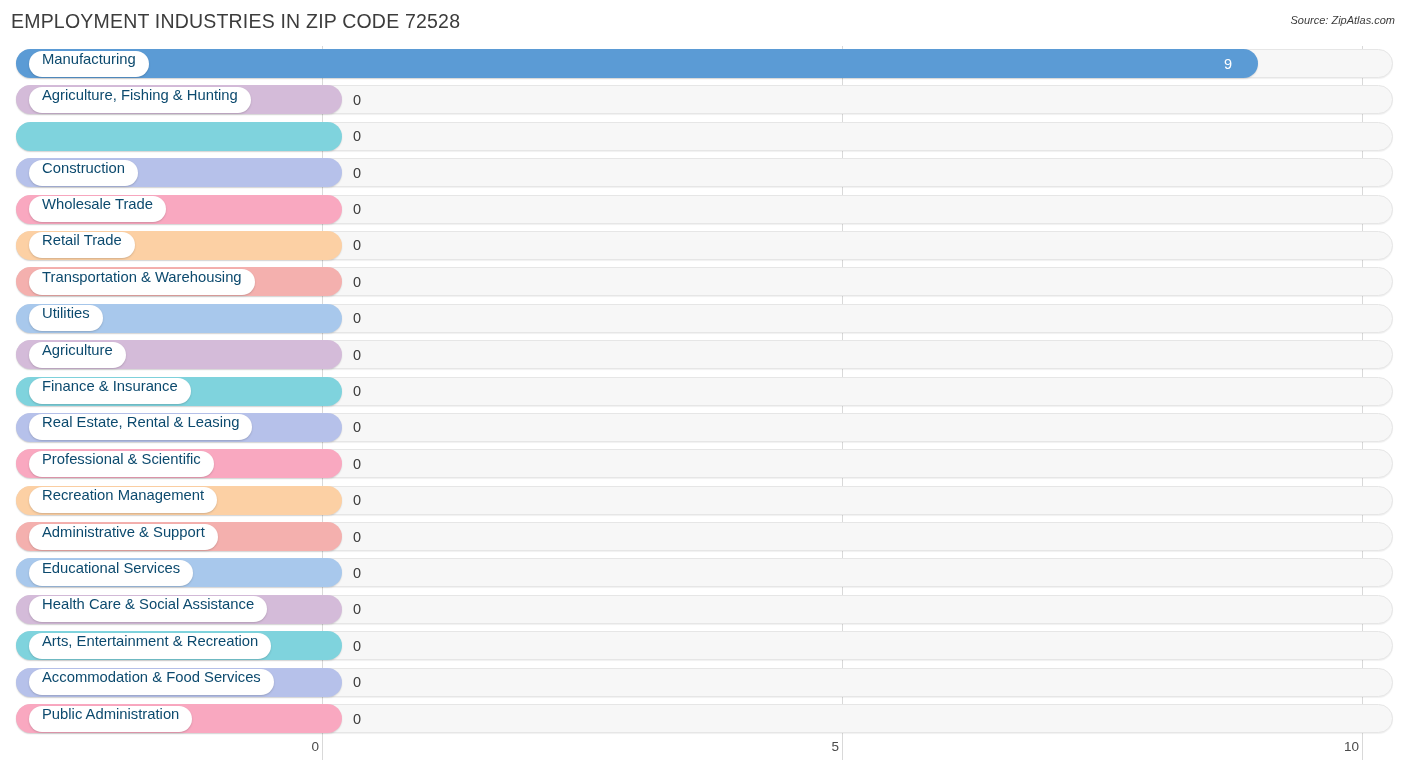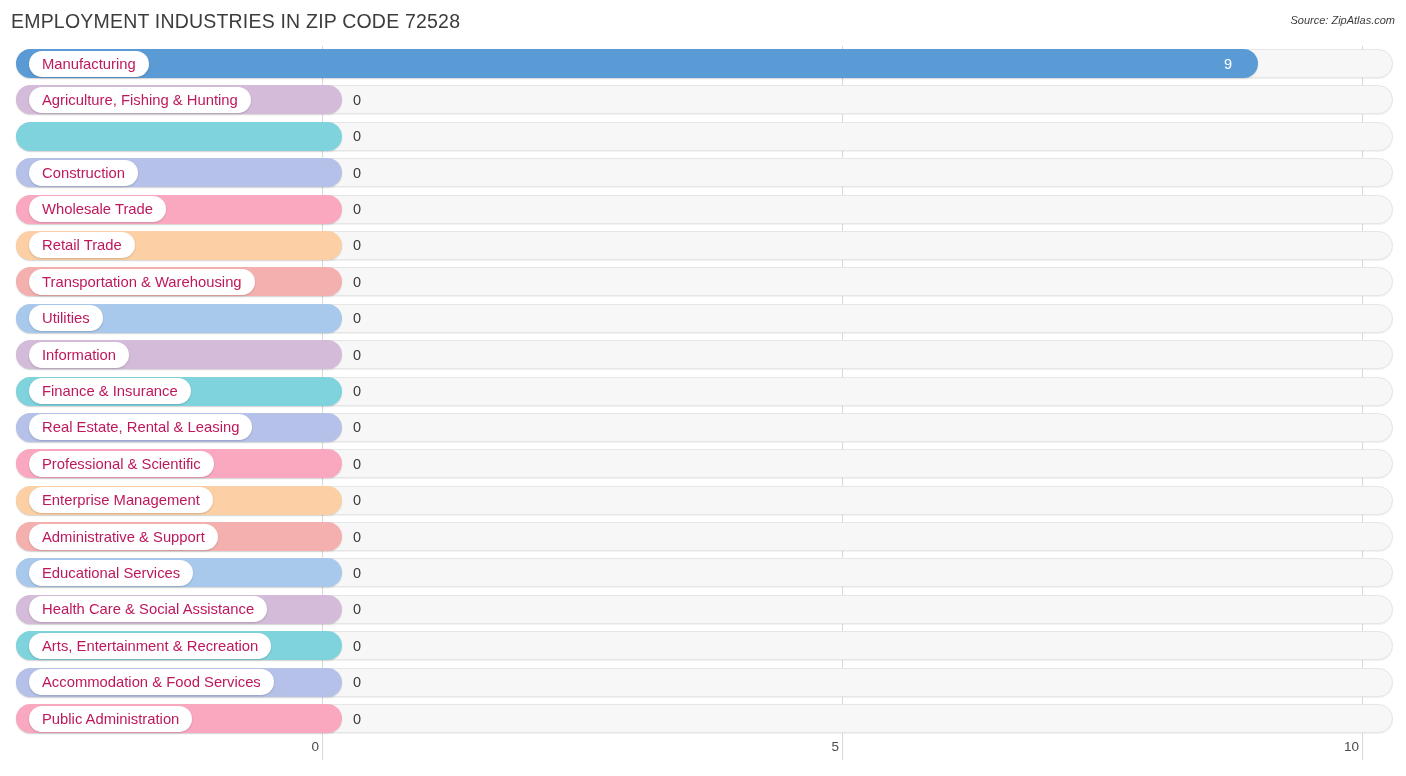--- a/index.html
+++ b/index.html
@@ -90,26 +90,26 @@
     box-shadow: 0 1px 1.5px rgba(0,0,0,0.13);
   }
   
   .label-pill {
     position: absolute;
     left: 29px;
     top: 4.5px;
     height: 26px;
     padding: 0 13px;
     display: flex;
-    align-items: center;
+    align-items: flex-start;
     background: #ffffff;
     border-radius: 13px;
     box-shadow: 0 1px 2px rgba(0,0,0,0.17);
     font-size: 14.8px;
-    color: #be185d;
+    color: #0c4a6e;
     white-space: nowrap;
   }
   
   .value-out {
     position: absolute;
     top: 3px;
     height: 29px;
     display: flex;
     align-items: center;
     font-size: 14.5px;
@@ -228,21 +228,21 @@
           <div class="bar" style="left: 16px; width: 326px; background: rgb(168, 200, 236);"></div>
           <div class="label-pill">
             <span>Utilities</span>
           </div>
           <div class="value-out" style="left: 353px;">0</div>
         </div>
         <div class="row" style="height: 36.4px;">
           <div class="track" style="background: rgb(247, 247, 247); border-color: rgb(230, 230, 230);"></div>
           <div class="bar" style="left: 16px; width: 326px; background: rgb(212, 187, 217);"></div>
           <div class="label-pill">
-            <span>Information</span>
+            <span>Agriculture</span>
           </div>
           <div class="value-out" style="left: 353px;">0</div>
         </div>
         <div class="row" style="height: 36.4px;">
           <div class="track" style="background: rgb(247, 247, 247); border-color: rgb(230, 230, 230);"></div>
           <div class="bar" style="left: 16px; width: 326px; background: rgb(127, 211, 221);"></div>
           <div class="label-pill">
             <span>Finance &amp; Insurance</span>
           </div>
           <div class="value-out" style="left: 353px;">0</div>
@@ -260,21 +260,21 @@
           <div class="bar" style="left: 16px; width: 326px; background: rgb(249, 168, 192);"></div>
           <div class="label-pill">
             <span>Professional &amp; Scientific</span>
           </div>
           <div class="value-out" style="left: 353px;">0</div>
         </div>
         <div class="row" style="height: 36.4px;">
           <div class="track" style="background: rgb(247, 247, 247); border-color: rgb(230, 230, 230);"></div>
           <div class="bar" style="left: 16px; width: 326px; background: rgb(252, 208, 164);"></div>
           <div class="label-pill">
-            <span>Enterprise Management</span>
+            <span>Recreation Management</span>
           </div>
           <div class="value-out" style="left: 353px;">0</div>
         </div>
         <div class="row" style="height: 36.4px;">
           <div class="track" style="background: rgb(247, 247, 247); border-color: rgb(230, 230, 230);"></div>
           <div class="bar" style="left: 16px; width: 326px; background: rgb(244, 176, 174);"></div>
           <div class="label-pill">
             <span>Administrative &amp; Support</span>
           </div>
           <div class="value-out" style="left: 353px;">0</div>

